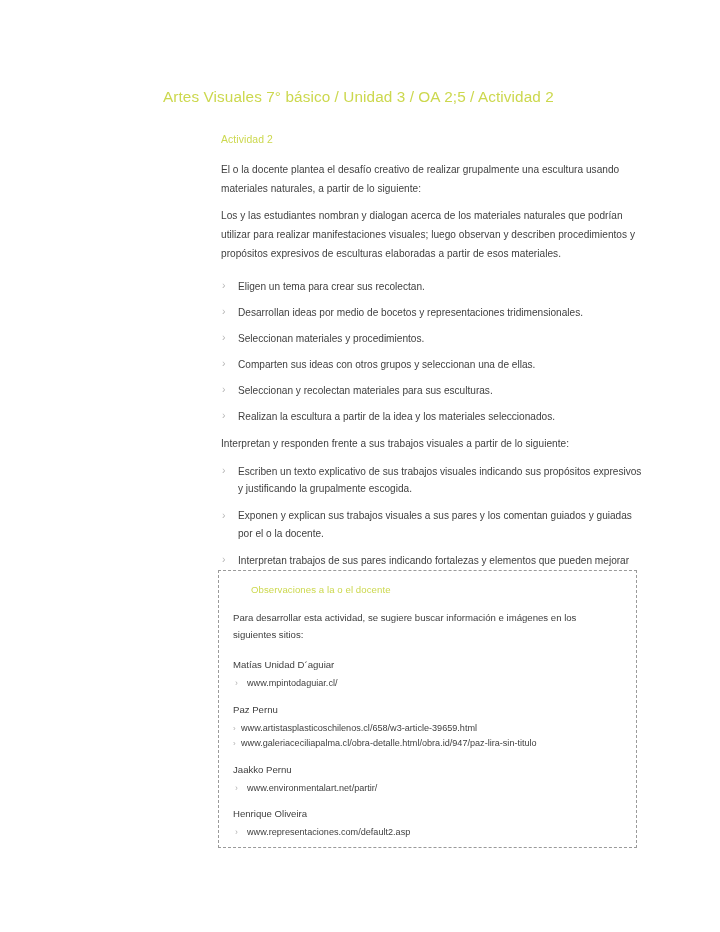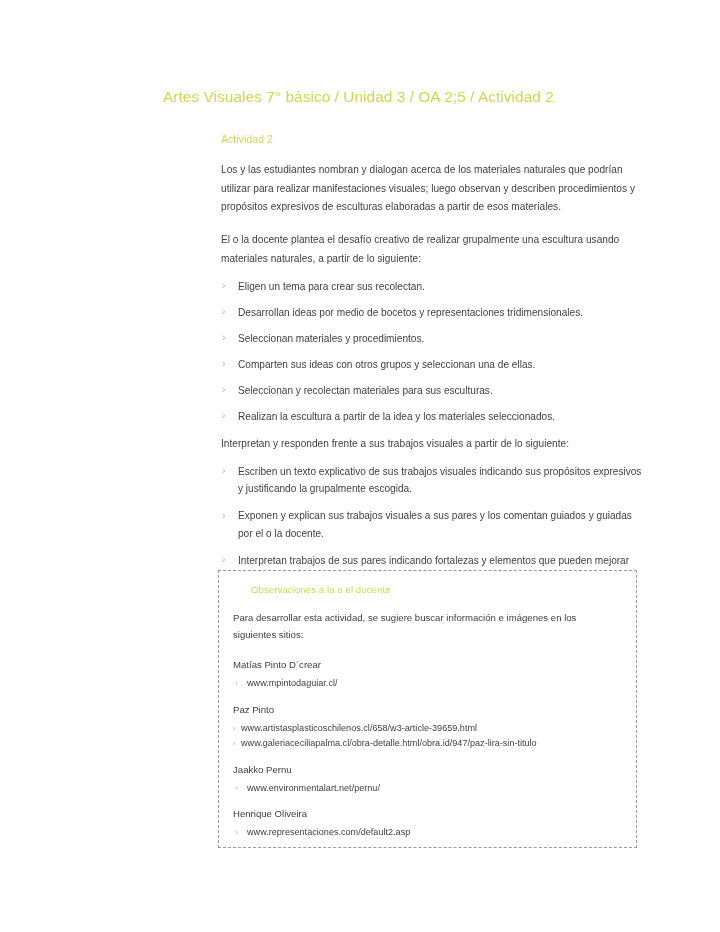--- a/index.html
+++ b/index.html
@@ -157,23 +157,23 @@
 <body>
 
 <div class="page">
 
   <div class="doc-title">Artes Visuales 7° básico / Unidad 3 / OA 2;5 / Actividad 2</div>
 
   <div class="content">
 
     <div class="section-heading">Actividad 2</div>
 
+    <p class="body-text tight">El o la docente plantea el desafío creativo de realizar grupalmente una escultura usando materiales naturales, a partir de lo siguiente:</p>
+
     <p class="body-text">Los y las estudiantes nombran y dialogan acerca de los materiales naturales que podrían utilizar para realizar manifestaciones visuales; luego observan y describen procedimientos y propósitos expresivos de esculturas elaboradas a partir de esos materiales.</p>
-
-    <p class="body-text tight">El o la docente plantea el desafío creativo de realizar grupalmente una escultura usando materiales naturales, a partir de lo siguiente:</p>
 
     <ul class="chev-list">
       <li>
         <span class="chev">›</span>
         <span>Eligen un tema para crear sus recolectan.</span>
       </li>
       <li>
         <span class="chev">›</span>
         <span>Desarrollan ideas por medio de bocetos y representaciones tridimensionales.</span>
       </li>
@@ -215,49 +215,49 @@
   </div>
 
   <div class="obs-box">
     <div class="obs-inner">
 
       <div class="obs-title">Observaciones a la o el docente</div>
 
       <p class="obs-intro">Para desarrollar esta actividad, se sugiere buscar información e imágenes en los siguientes sitios:</p>
 
       <div class="res-group">
-        <div class="res-name">Matías Pinto D´crear</div>
+        <div class="res-name">Matías Unidad D´aguiar</div>
         <ul class="res-links">
           <li>
             <span class="chev">›</span>
             <span>www.mpintodaguiar.cl/</span>
           </li>
         </ul>
       </div>
 
       <div class="res-group">
-        <div class="res-name">Paz Pinto</div>
+        <div class="res-name">Paz Pernu</div>
         <ul class="res-links">
           <li class="dense">
             <span class="chev">›</span>
             <span>www.artistasplasticoschilenos.cl/658/w3-article-39659.html</span>
           </li>
           <li class="dense">
             <span class="chev">›</span>
             <span>www.galeriaceciliapalma.cl/obra-detalle.html/obra.id/947/paz-lira-sin-titulo</span>
           </li>
         </ul>
       </div>
 
       <div class="res-group">
         <div class="res-name">Jaakko Pernu</div>
         <ul class="res-links">
           <li>
             <span class="chev">›</span>
-            <span>www.environmentalart.net/pernu/</span>
+            <span>www.environmentalart.net/partir/</span>
           </li>
         </ul>
       </div>
 
       <div class="res-group">
         <div class="res-name">Henrique Oliveira</div>
         <ul class="res-links">
           <li>
             <span class="chev">›</span>
             <span>www.representaciones.com/default2.asp</span>

